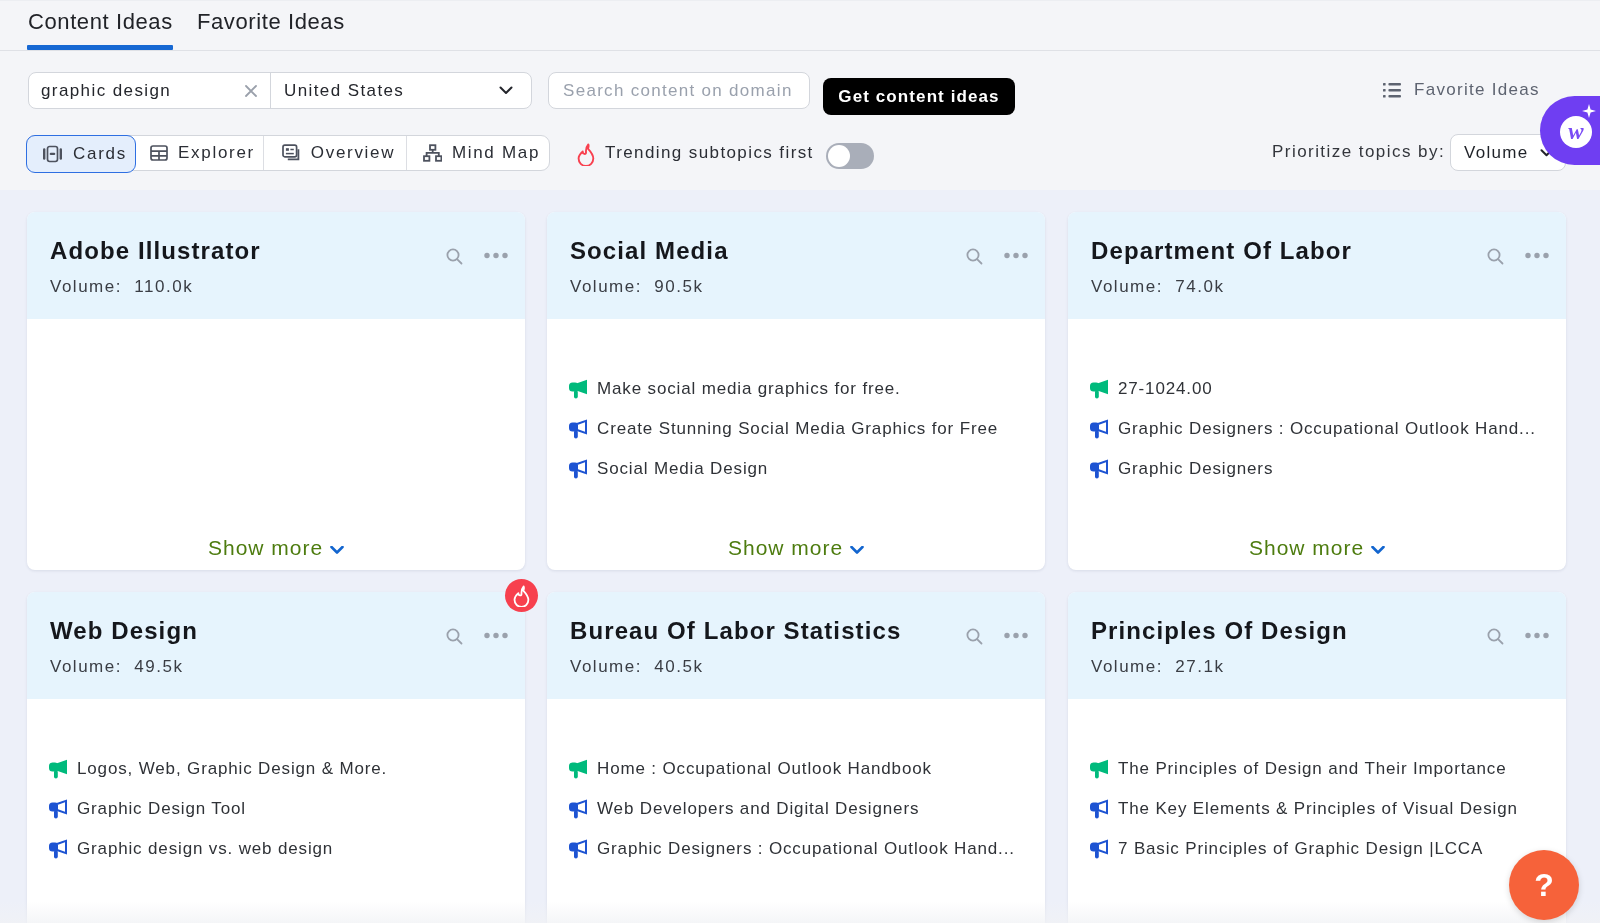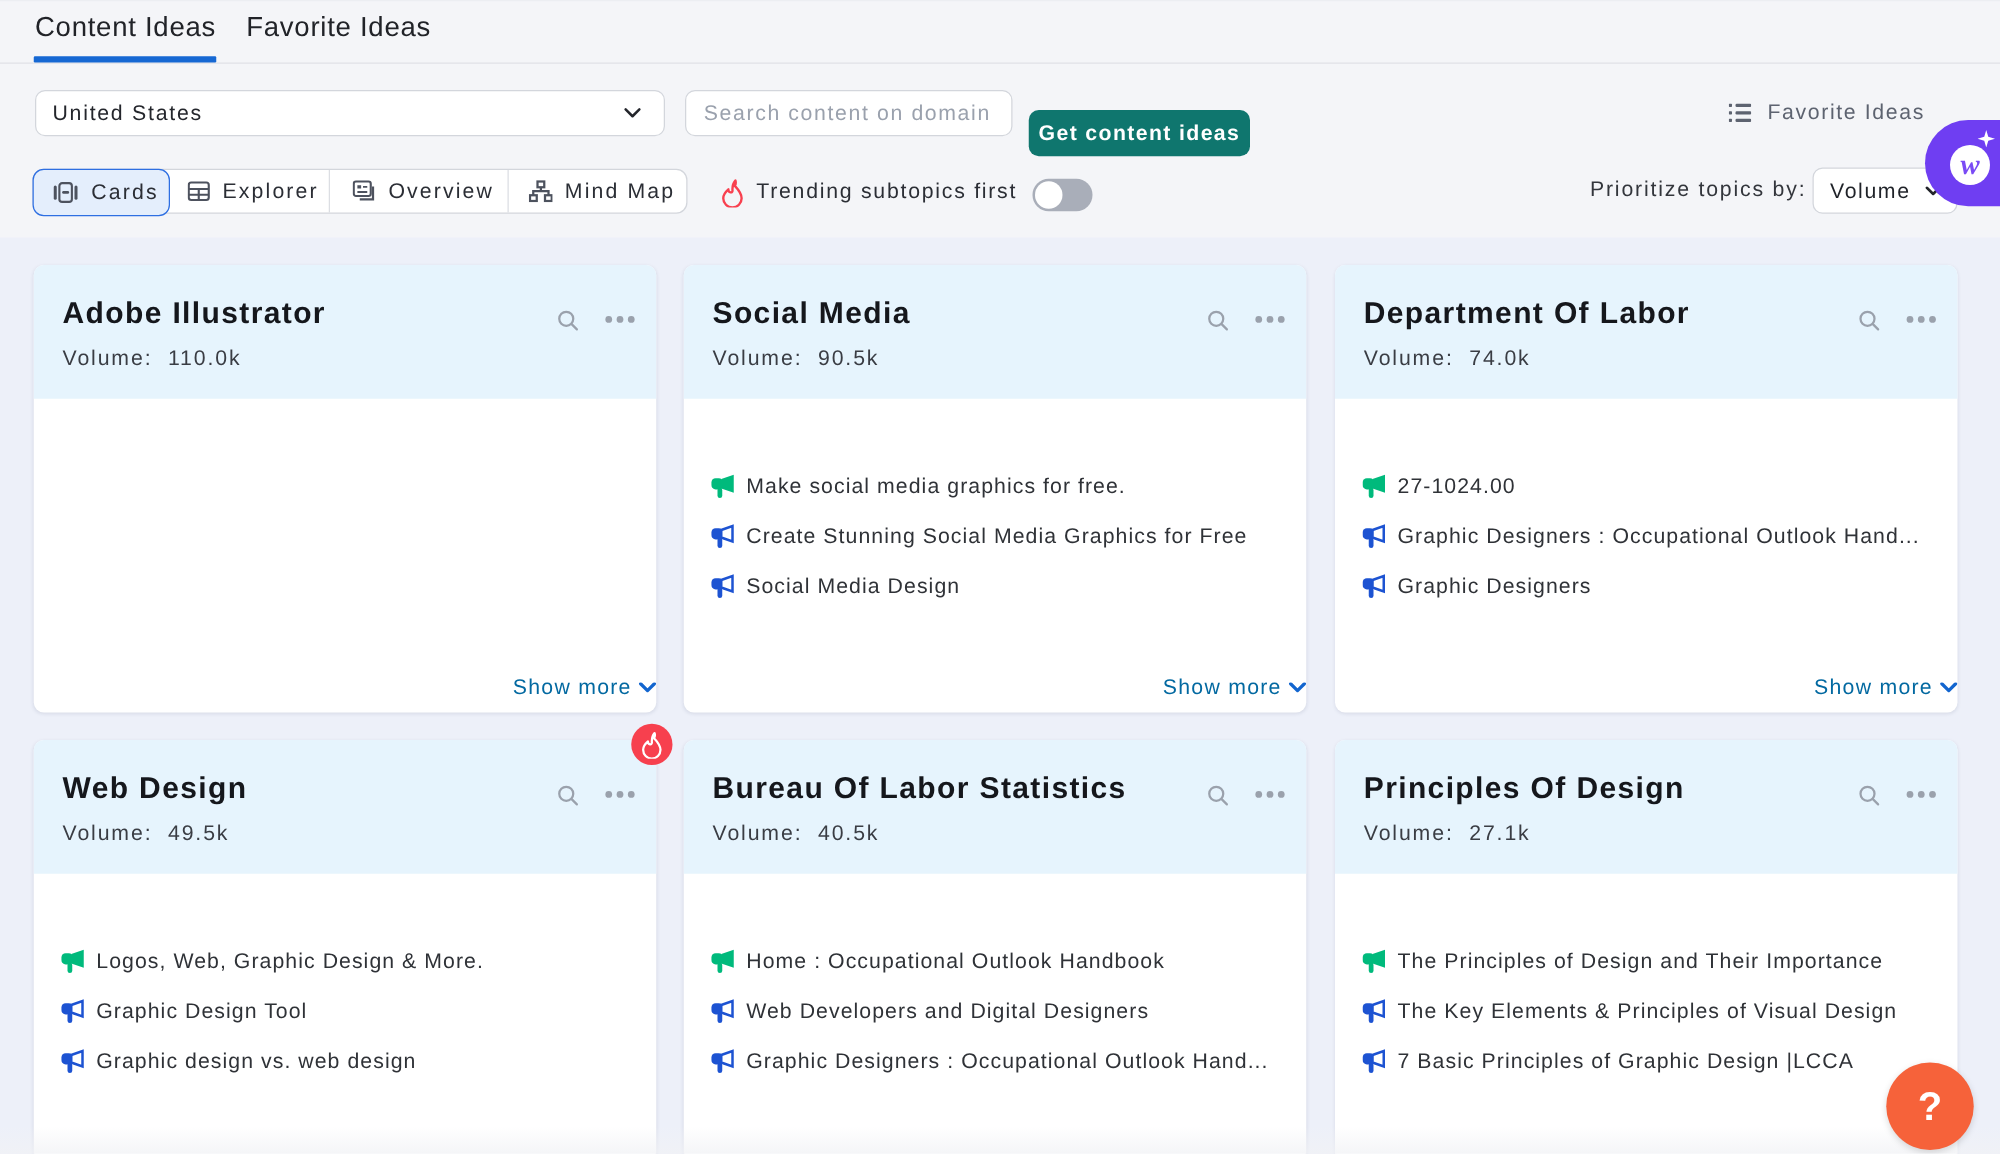--- a/index.html
+++ b/index.html
@@ -14,21 +14,21 @@
 .tab2 { left:197px; }
 .underline { position:absolute; top:45px; left:27px; width:146px; height:4.5px; background:#1668d3; border-radius:1px; }
 
 
 .grp { position:absolute; left:28px; top:72px; width:504px; height:37px; background:#fff; border:1px solid #d3d6dc; border-radius:8px; display:flex; }
 .grp .kw { width:242px; display:flex; align-items:center; padding:0 12px; border-right:1px solid #d3d6dc; font-size:17px; color:#24262c; letter-spacing:1.4px; }
 .grp .kw span { flex:1; }
 .grp .country { flex:1; display:flex; align-items:center; padding:0 18px 0 13px; font-size:17px; color:#24262c; letter-spacing:1.4px; }
 .grp .country span { flex:1; }
 .inp2 { position:absolute; left:548px; top:72px; width:262px; height:37px; background:#fff; border:1px solid #d3d6dc; border-radius:8px; display:flex; align-items:center; padding:16px 14px; font-size:17px; color:#9aa1ad; letter-spacing:1.3px; white-space:nowrap; overflow:hidden; }
-.btn { position:absolute; left:823px; top:88px; width:177px; height:37px; background:#0f766e; border-radius:8px; color:#fff; font-size:17px; font-weight:bold; display:flex; align-items:center; justify-content:center; letter-spacing:1.1px; }
+.btn { position:absolute; left:823px; top:78px; width:192px; height:37px; background:#000000; border-radius:8px; color:#fff; font-size:17px; font-weight:bold; display:flex; align-items:center; justify-content:center; letter-spacing:1.1px; }
 .favlink { position:absolute; left:1383px; top:80px; display:flex; align-items:center; gap:13px; font-size:17px; color:#5d6370; letter-spacing:1.3px; }
 
 
 .segs { position:absolute; left:26px; top:135px; width:524px; height:36px; background:#fff; border:1px solid #d3d6dc; border-radius:9px; display:flex; }
 .seg { display:flex; align-items:center; justify-content:center; padding-left:7px; gap:10px; font-size:17px; color:#2b2e35; border-right:1px solid #dcdee3; letter-spacing:1.7px; }
 .seg:last-child { border-right:none; }
 .seg.s1 { width:108px; }
 .seg.s2 { width:129px; }
 .seg.s3 { width:143px; }
 .seg.s4 { flex:1; }
@@ -44,38 +44,44 @@
 
 .content { position:absolute; left:0; top:190px; width:1600px; height:733px; background:#edf0f9; }
 .card { position:absolute; width:498px; height:358px; background:#fff; border-radius:8px; box-shadow:0 1px 3px rgba(25,39,80,0.10); }
 .chead { height:107px; background:#e6f4fd; border-radius:8px 8px 0 0; padding:26px 24px 0 23px; position:relative; }
 .ctitle { font-size:24px; font-weight:bold; color:#15171c; letter-spacing:1.1px; line-height:26px; }
 .cvol { font-size:17px; color:#3a3d44; margin-top:13px; letter-spacing:1.5px; }
 .cicons { position:absolute; top:35px; right:17px; }
 .cbody { padding-top:50px; }
 .brow { height:40px; display:flex; align-items:center; padding-left:22px; font-size:17px; color:#2f3237; white-space:nowrap; letter-spacing:0.85px; }
 .brow svg { margin-right:9px; flex:none; }
-.showmore { position:absolute; bottom:10px; left:0; width:100%; text-align:right; font-size:17px; color:#0369a1; letter-spacing:1.0px; }
+.showmore { position:absolute; bottom:10px; left:0; width:100%; text-align:center; font-size:21px; color:#4d7c0f; letter-spacing:1.0px; }
 .firebadge { position:absolute; top:-13px; right:-13px; z-index:5; width:33px; height:33px; border-radius:50%; background:#f7404e; display:flex; align-items:center; justify-content:center; }
 
 
 .purple { position:absolute; left:1540px; top:96px; width:80px; height:69px; background:#6f3ef2; border-radius:34.5px 0 0 34.5px; }
 .pcircle { position:absolute; left:20px; top:20px; width:32px; height:32px; background:#fff; border-radius:50%; display:flex; align-items:center; justify-content:center; }
 .help { position:absolute; left:1509px; top:850px; width:70px; height:70px; border-radius:50%; background:#f6623a; color:#fff; font-size:32px; font-weight:bold; display:flex; align-items:center; justify-content:center; box-shadow:0 2px 6px rgba(0,0,0,0.15); z-index:20; }
 .fade { position:absolute; bottom:0; left:0; width:1600px; height:22px; background:linear-gradient(to bottom, rgba(243,244,247,0), rgba(241,242,245,0.75)); }
 </style>
 </head>
 <body>
 <div class="hairtop"></div>
 <div class="tabline"></div>
 <div class="tab tab1">Content Ideas</div>
 <div class="tab tab2">Favorite Ideas</div>
 <div class="underline"></div>
 
 <div class="grp">
+  <div class="kw">
+      <span>graphic design</span>
+    <svg width="14" height="14" viewBox="0 0 14 14">
+        <path d="M2 2 L12 12 M12 2 L2 12" stroke="#9aa0ab" stroke-width="1.8" stroke-linecap="round"></path>
+      </svg>
+  </div>
   <div class="country">
       <span>United States</span>
     <svg width="14" height="9" viewBox="0 0 14 9">
         <path d="M1.5 1.5 L7 7 L12.5 1.5" stroke="#23252b" stroke-width="2" fill="none" stroke-linecap="round" stroke-linejoin="round"></path>
       </svg>
   </div>
 </div>
 <div class="inp2">Search content on domain</div>
 <div class="btn">Get content ideas</div>
 <div class="favlink">

